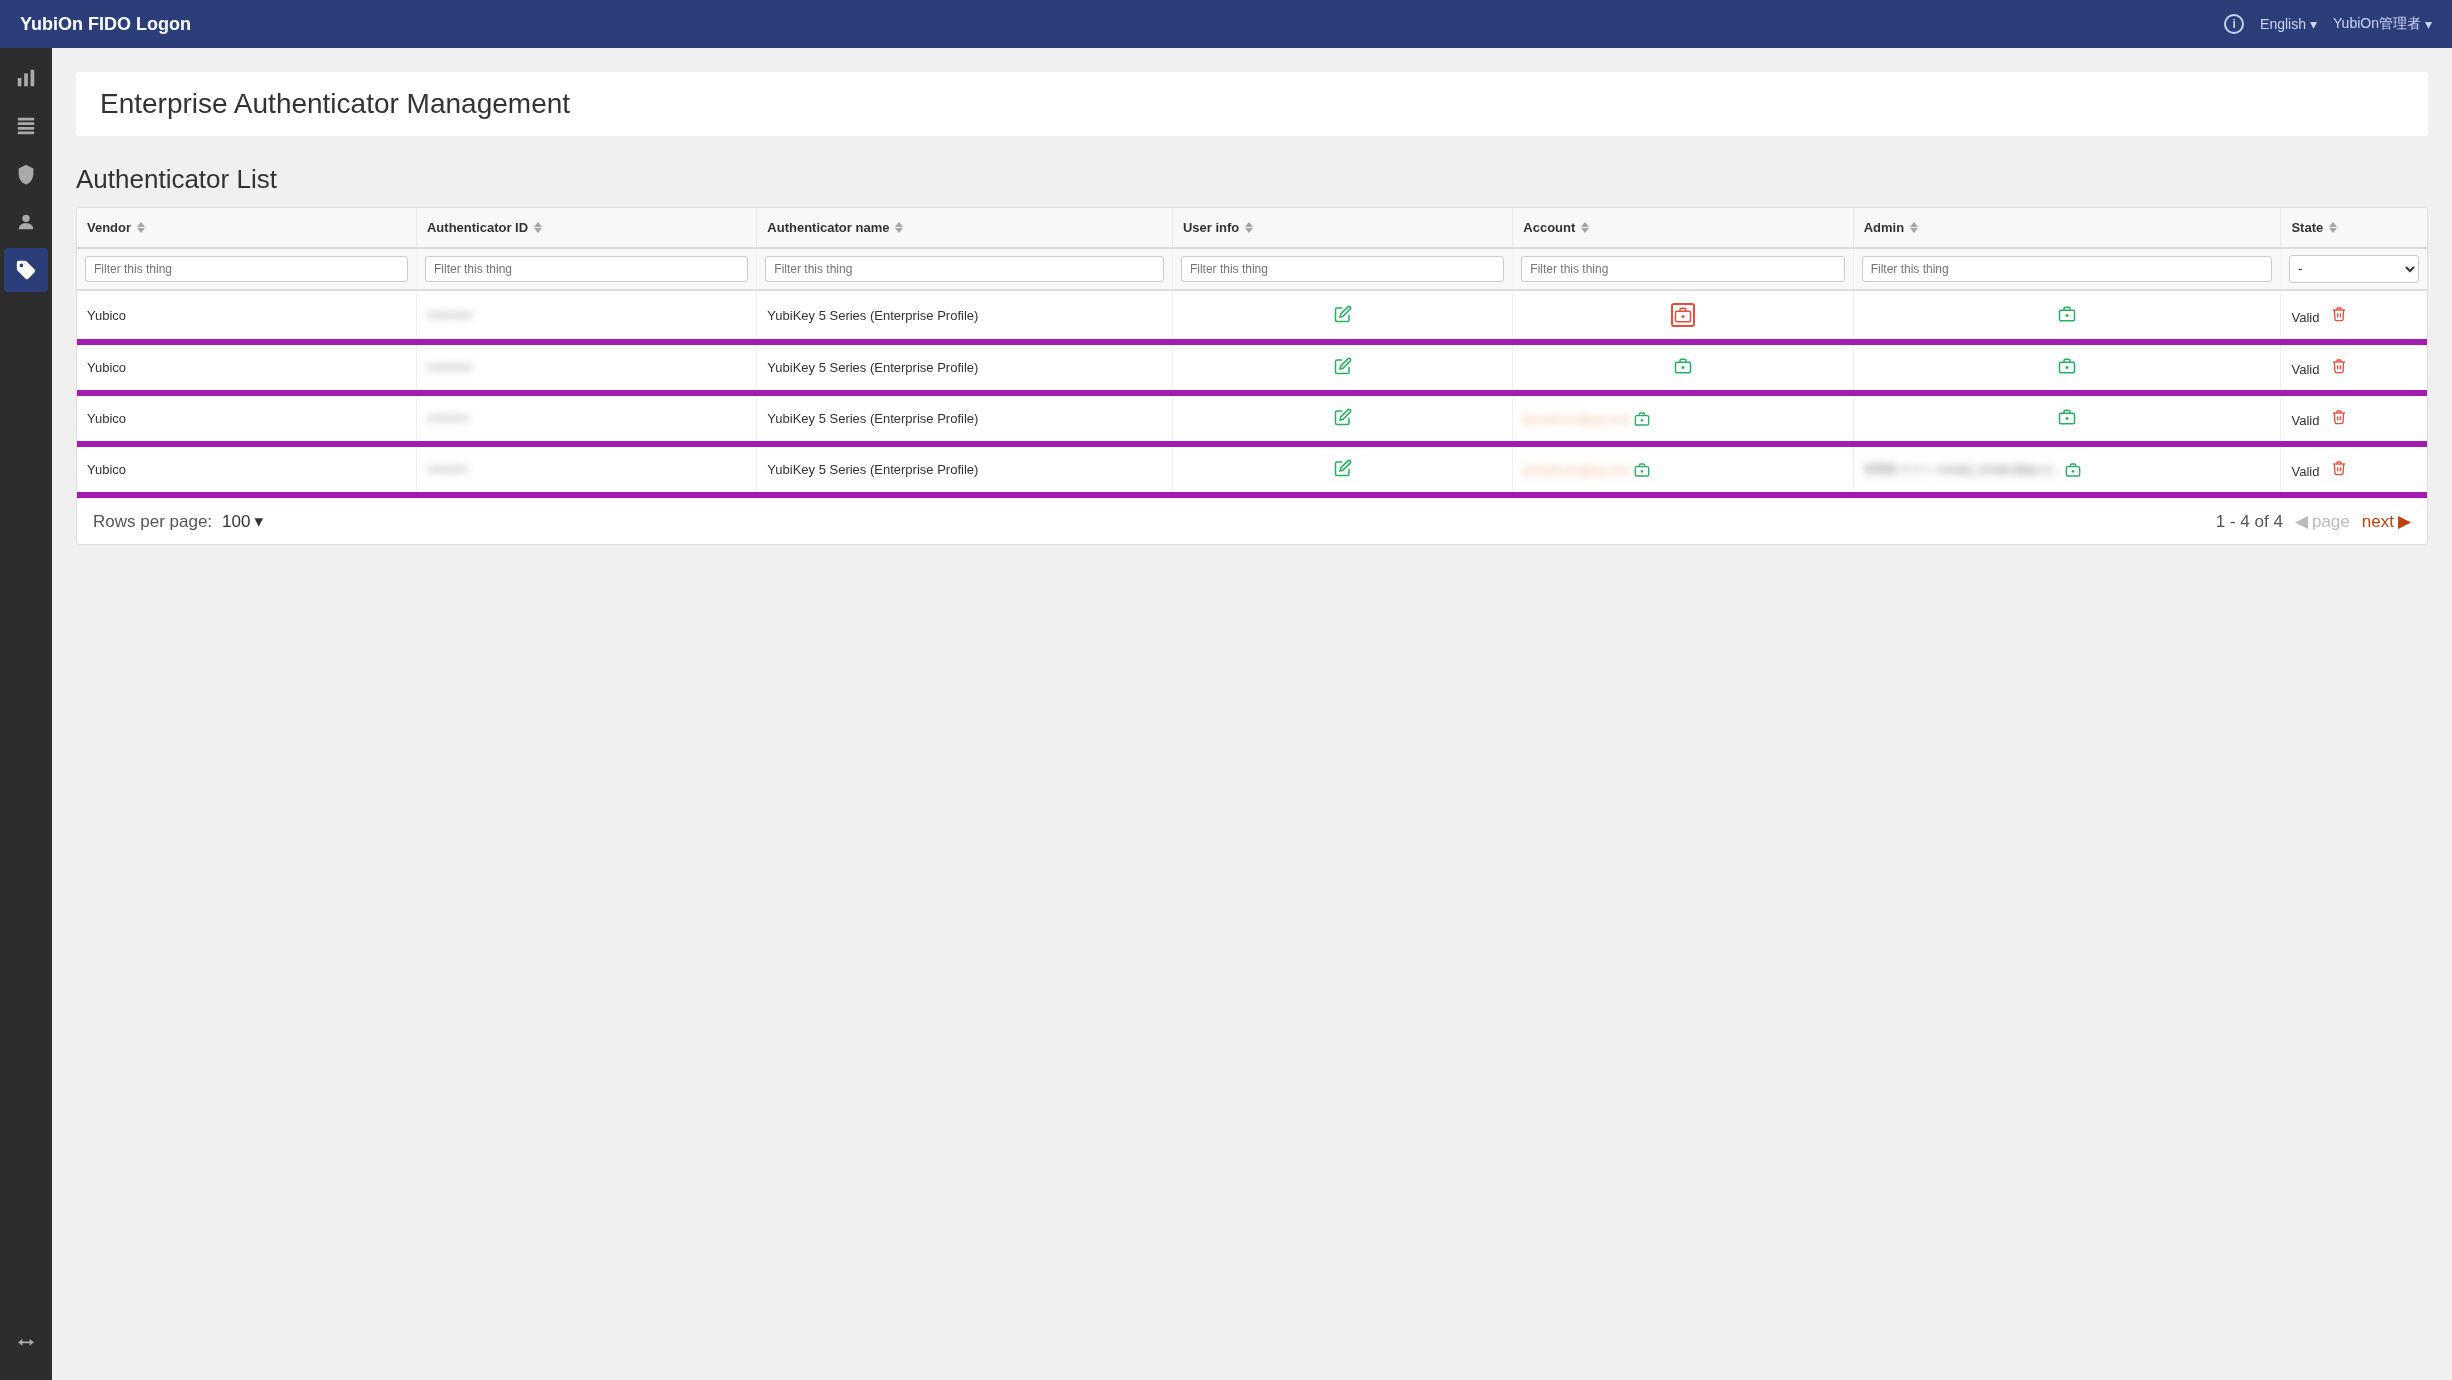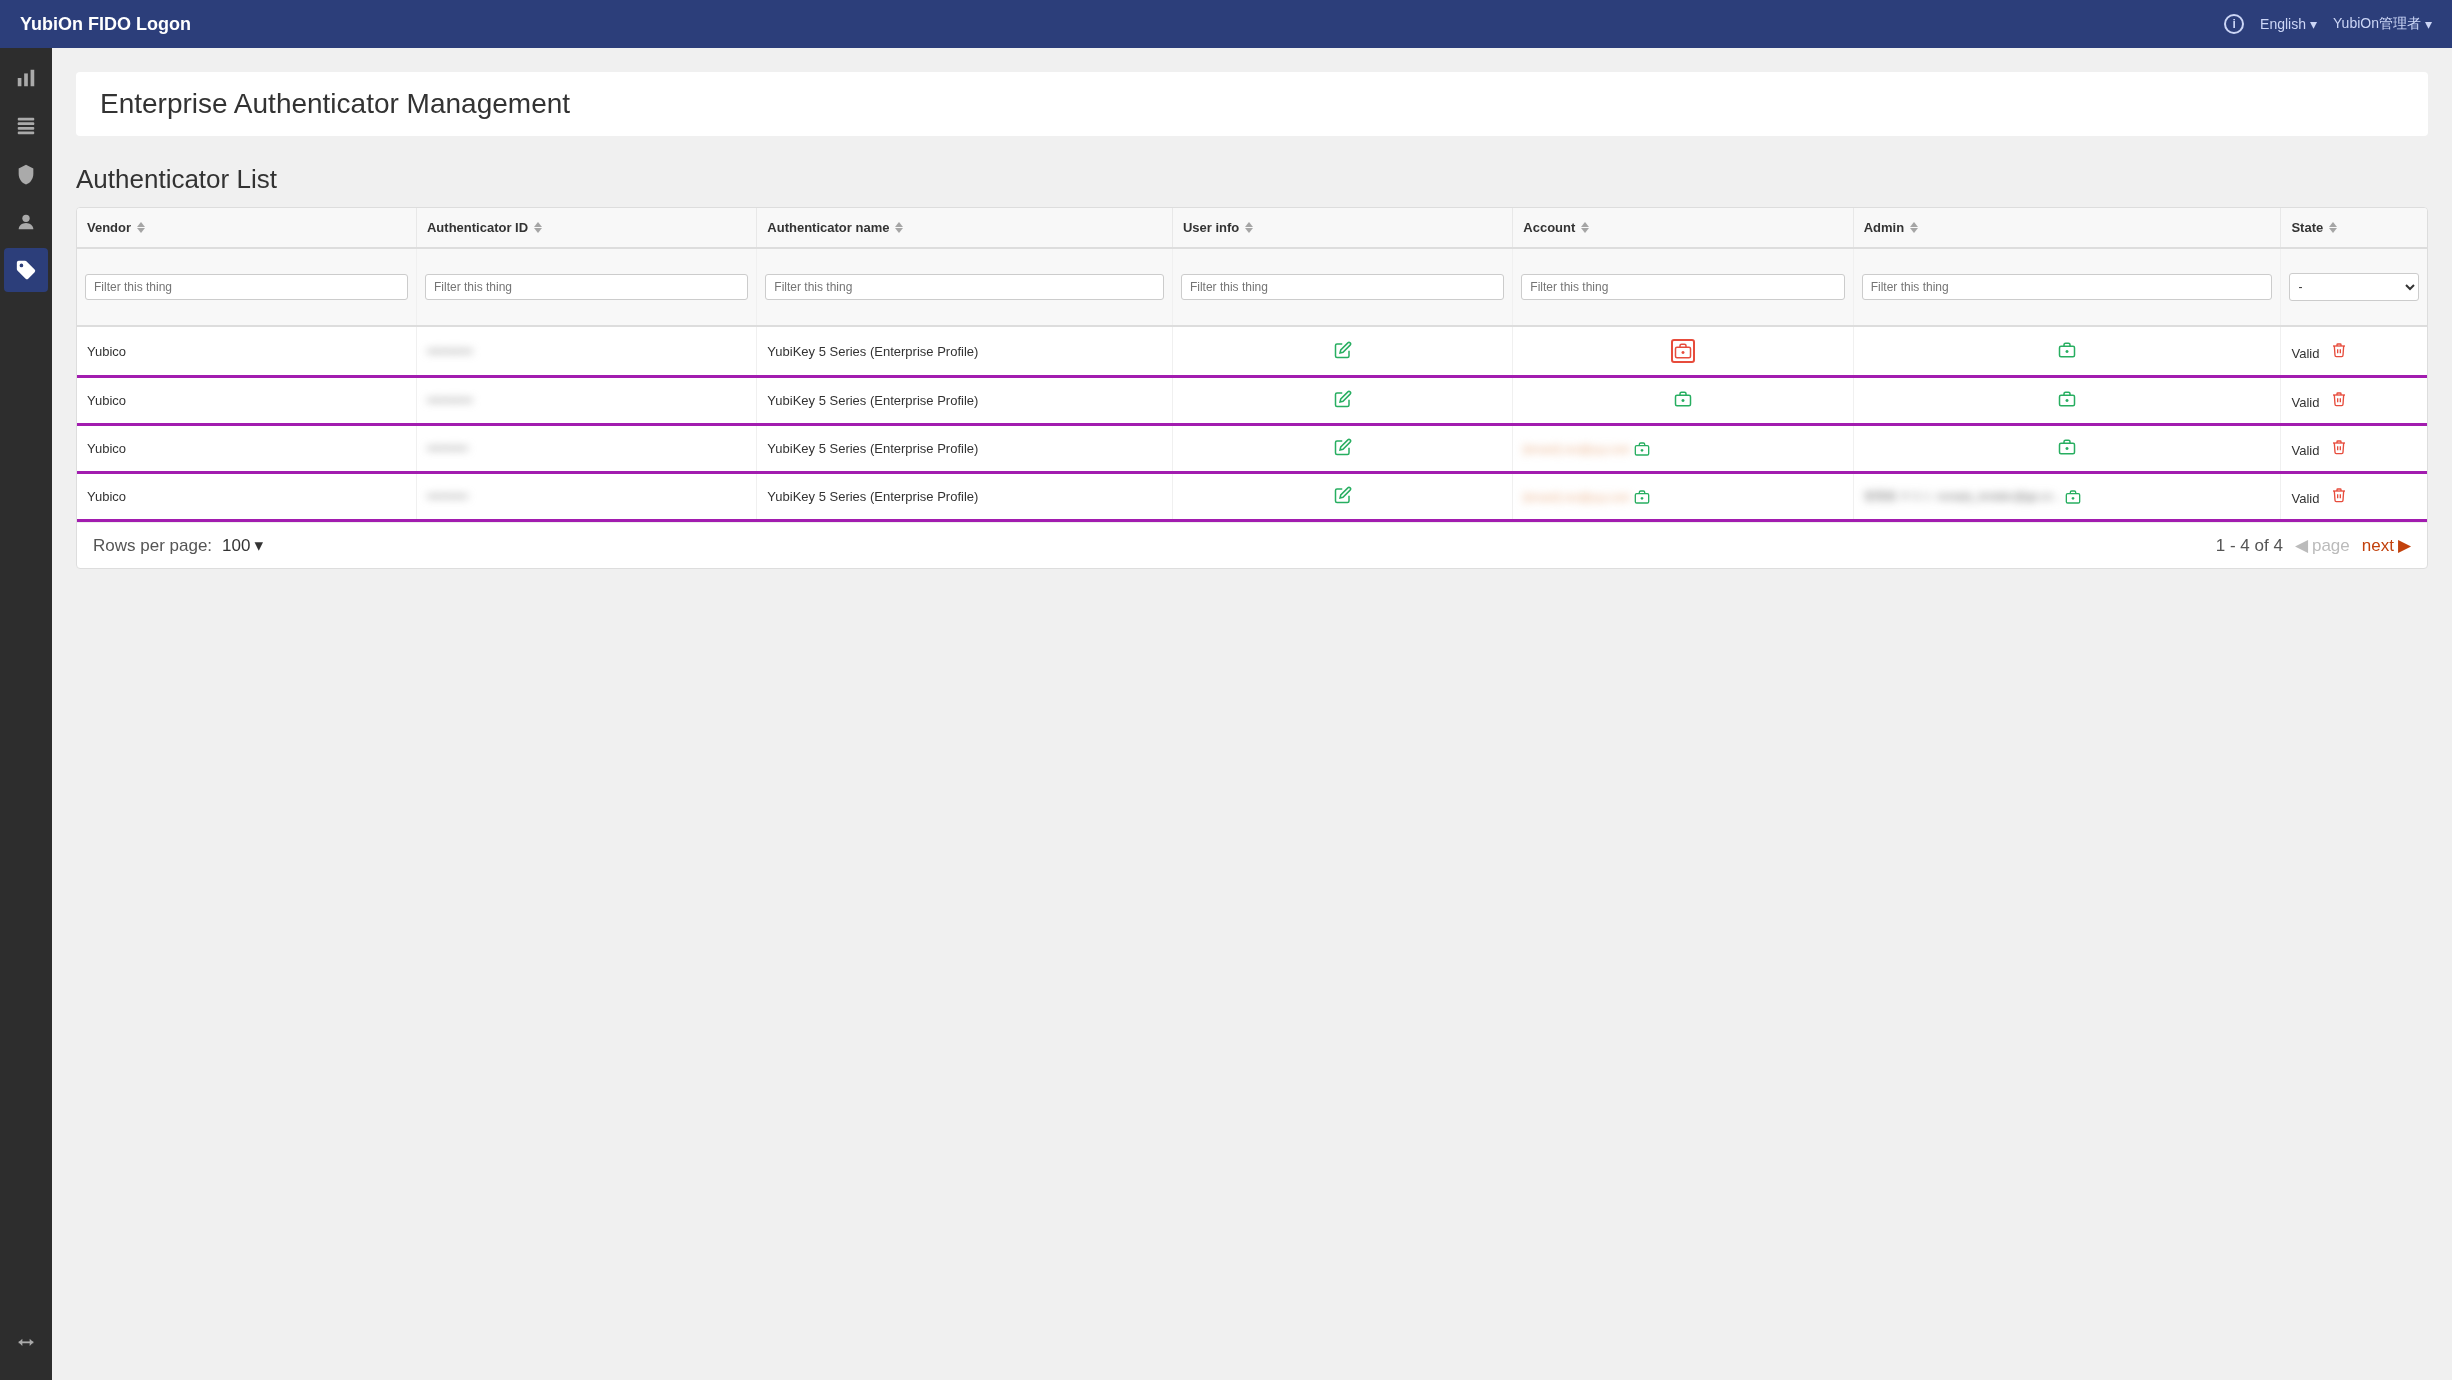--- a/index.html
+++ b/index.html
@@ -147,21 +147,21 @@
     }
     .sort-icon span {
       width: 0; height: 0;
       border-left: 4px solid transparent;
       border-right: 4px solid transparent;
     }
     .sort-icon .up { border-bottom: 5px solid #555; }
     .sort-icon .down { border-top: 5px solid #555; }
 
     .filter-row td {
-      padding: 24px 8px;
+      padding: 6px 8px;
       border-bottom: 1px solid #ddd;
     }
     .filter-input {
       width: 100%;
       padding: 5px 8px;
       border: 1px solid #ccc;
       border-radius: 3px;
       font-size: 12px;
       color: #888;
       outline: none;
@@ -171,21 +171,21 @@
       padding: 5px 4px;
       border: 1px solid #ccc;
       border-radius: 3px;
       font-size: 12px;
       color: #333;
       background: white;
       cursor: pointer;
     }
 
     tbody tr {
-      border-bottom: 3px solid #a21caf;
+      border-bottom: 6px solid #a21caf;
       padding-left: 28px;
     }
     td {
       padding: 12px 10px;
       color: #333;
       font-size: 13px;
       vertical-align: middle;
       border-right: 1px solid #f0f0f0;
     }
     td:last-child { border-right: none; }

